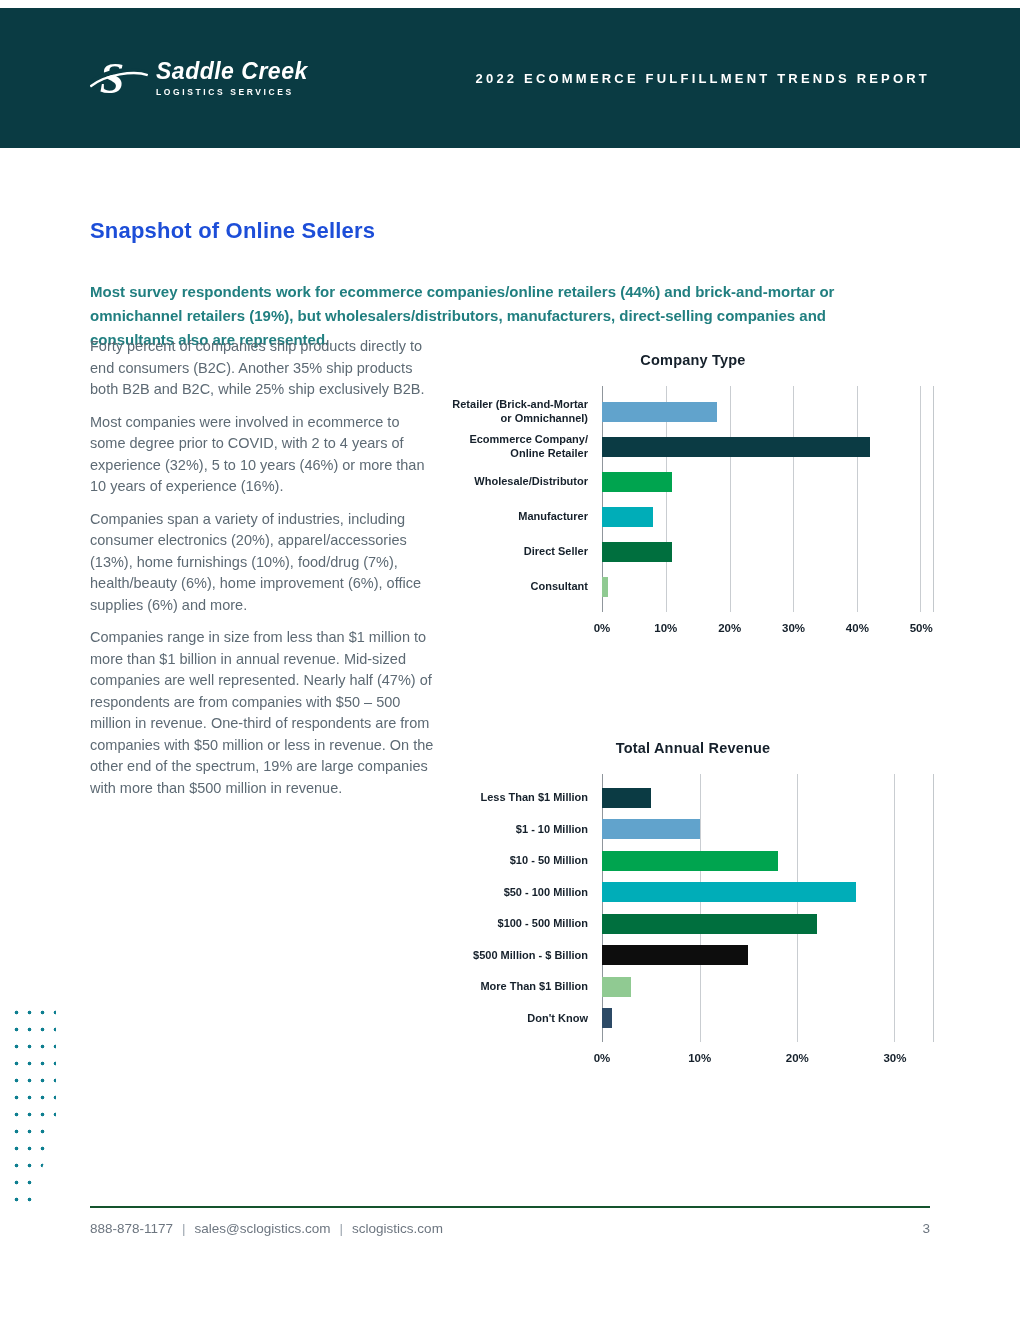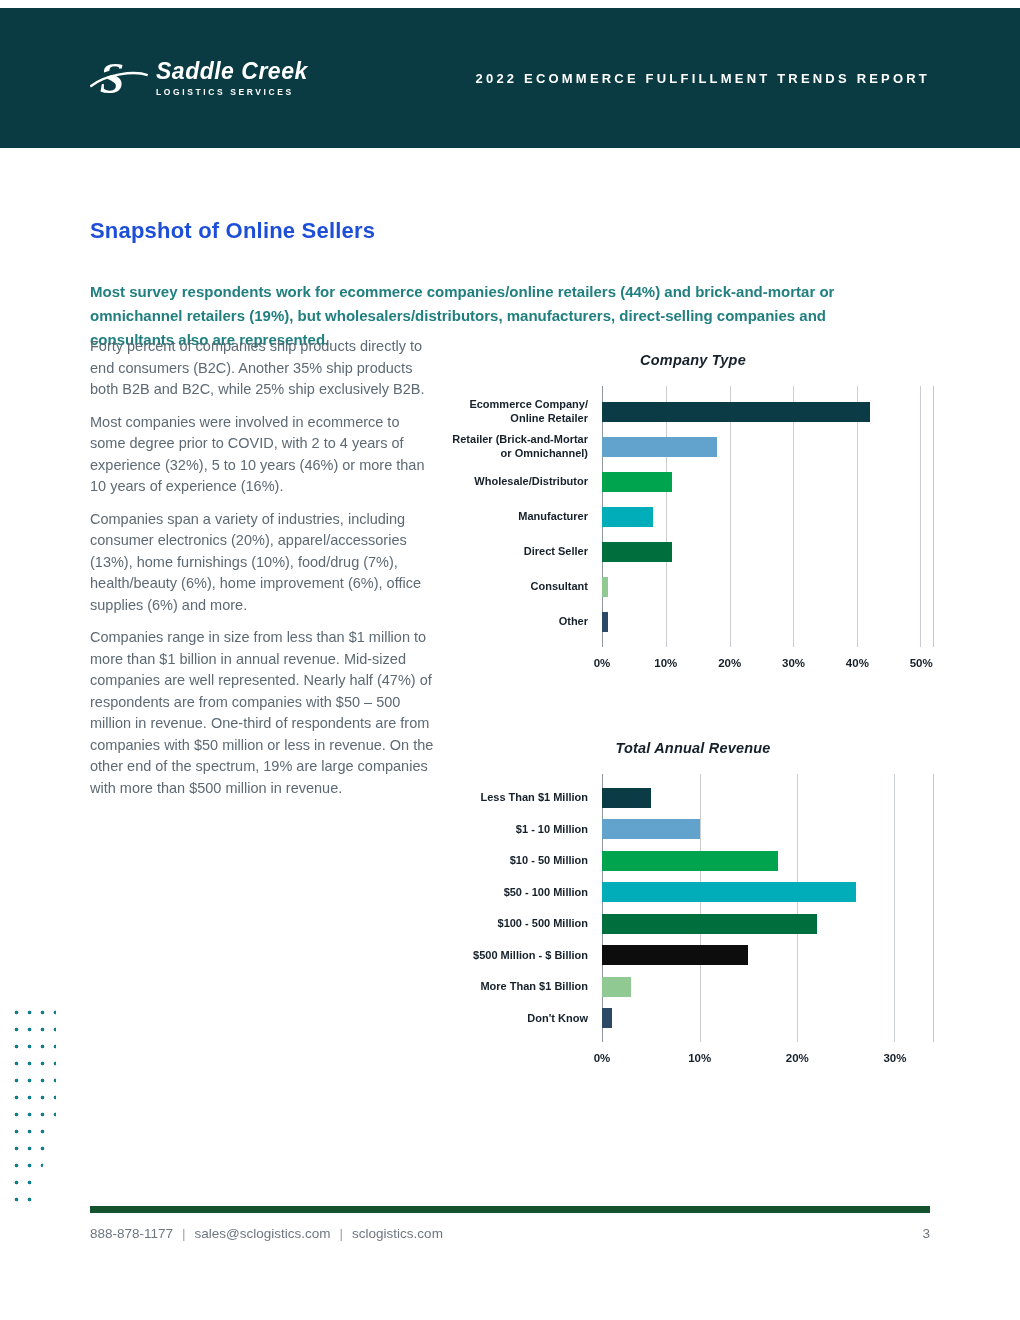--- a/index.html
+++ b/index.html
@@ -89,21 +89,20 @@
   }
   .chart--company { top: 352px; }
   .chart--revenue { top: 740px; }
   .chart-title {
     text-align: center;
     font-size: 14.5px;
     font-weight: bold;
     color: #15202b;
     margin-bottom: 18px;
     letter-spacing: 0.2px;
-    font-style: italic;
   }
   .chart-body { position: relative; padding: 8px 0; }
   .chart-grid {
     position: absolute;
     left: 150px; right: 0; top: 0; bottom: 0;
     border-left: 1px solid #8f969c;
     border-right: 1px solid #c3c8cc;
     z-index: 0;
   }
   .gridline {
@@ -152,21 +151,21 @@
     background-size: 13px 17px;
     background-position: 2px 2px;
     clip-path: polygon(0 0, 100% 0, 100% 55%, 45% 100%, 0 100%);
   }
 
   
   .footer {
     position: absolute;
     left: 90px; right: 90px;
     top: 1206px;
-    border-top: 7px solid #14532d;
+    border-top: 2px solid #14532d;
     padding-top: 13px;
     display: flex;
     justify-content: space-between;
     align-items: flex-start;
     color: #6d7680;
     font-size: 13.5px;
   }
   .footer-contacts { display: flex; gap: 9px; align-items: baseline; }
   .footer .divider { color: #9aa4ad; }
   .page-number { font-size: 13.5px; color: #6d7680; }
@@ -208,32 +207,32 @@
     <div class="chart-body">
       <div class="chart-grid">
           <div class="gridline" style="left: 19.2308%;"></div>
           <div class="gridline" style="left: 38.4615%;"></div>
           <div class="gridline" style="left: 57.6923%;"></div>
           <div class="gridline" style="left: 76.9231%;"></div>
           <div class="gridline" style="left: 96.1538%;"></div>
         </div>
       <div class="chart-rows">
           <div class="chart-row">
+            <div class="chart-label">Retailer (Brick-and-Mortar or Omnichannel)</div>
+            <div class="chart-track">
+              <div class="chart-bar" style="width: 34.6154%; background: rgb(97, 163, 204);"></div>
+            </div>
+          </div>
+          <div class="chart-row">
             <div class="chart-label">Ecommerce Company/ Online Retailer</div>
             <div class="chart-track">
               <div class="chart-bar" style="width: 80.7692%; background: rgb(11, 59, 68);"></div>
             </div>
           </div>
           <div class="chart-row">
-            <div class="chart-label">Retailer (Brick-and-Mortar or Omnichannel)</div>
-            <div class="chart-track">
-              <div class="chart-bar" style="width: 34.6154%; background: rgb(97, 163, 204);"></div>
-            </div>
-          </div>
-          <div class="chart-row">
             <div class="chart-label">Wholesale/Distributor</div>
             <div class="chart-track">
               <div class="chart-bar" style="width: 21.1538%; background: rgb(0, 164, 79);"></div>
             </div>
           </div>
           <div class="chart-row">
             <div class="chart-label">Manufacturer</div>
             <div class="chart-track">
               <div class="chart-bar" style="width: 15.3846%; background: rgb(0, 173, 184);"></div>
             </div>
@@ -241,26 +240,20 @@
           <div class="chart-row">
             <div class="chart-label">Direct Seller</div>
             <div class="chart-track">
               <div class="chart-bar" style="width: 21.1538%; background: rgb(0, 111, 62);"></div>
             </div>
           </div>
           <div class="chart-row">
             <div class="chart-label">Consultant</div>
             <div class="chart-track">
               <div class="chart-bar" style="width: 1.92308%; background: rgb(144, 202, 146);"></div>
-            </div>
-          </div>
-          <div class="chart-row">
-            <div class="chart-label">Other</div>
-            <div class="chart-track">
-              <div class="chart-bar" style="width: 1.92308%; background: rgb(44, 74, 102);"></div>
             </div>
           </div>
         </div>
     </div>
     <div class="x-axis">
         <span class="tick" style="left: 0%;">0%</span>
         <span class="tick" style="left: 19.2308%;">10%</span>
         <span class="tick" style="left: 38.4615%;">20%</span>
         <span class="tick" style="left: 57.6923%;">30%</span>
         <span class="tick" style="left: 76.9231%;">40%</span>

